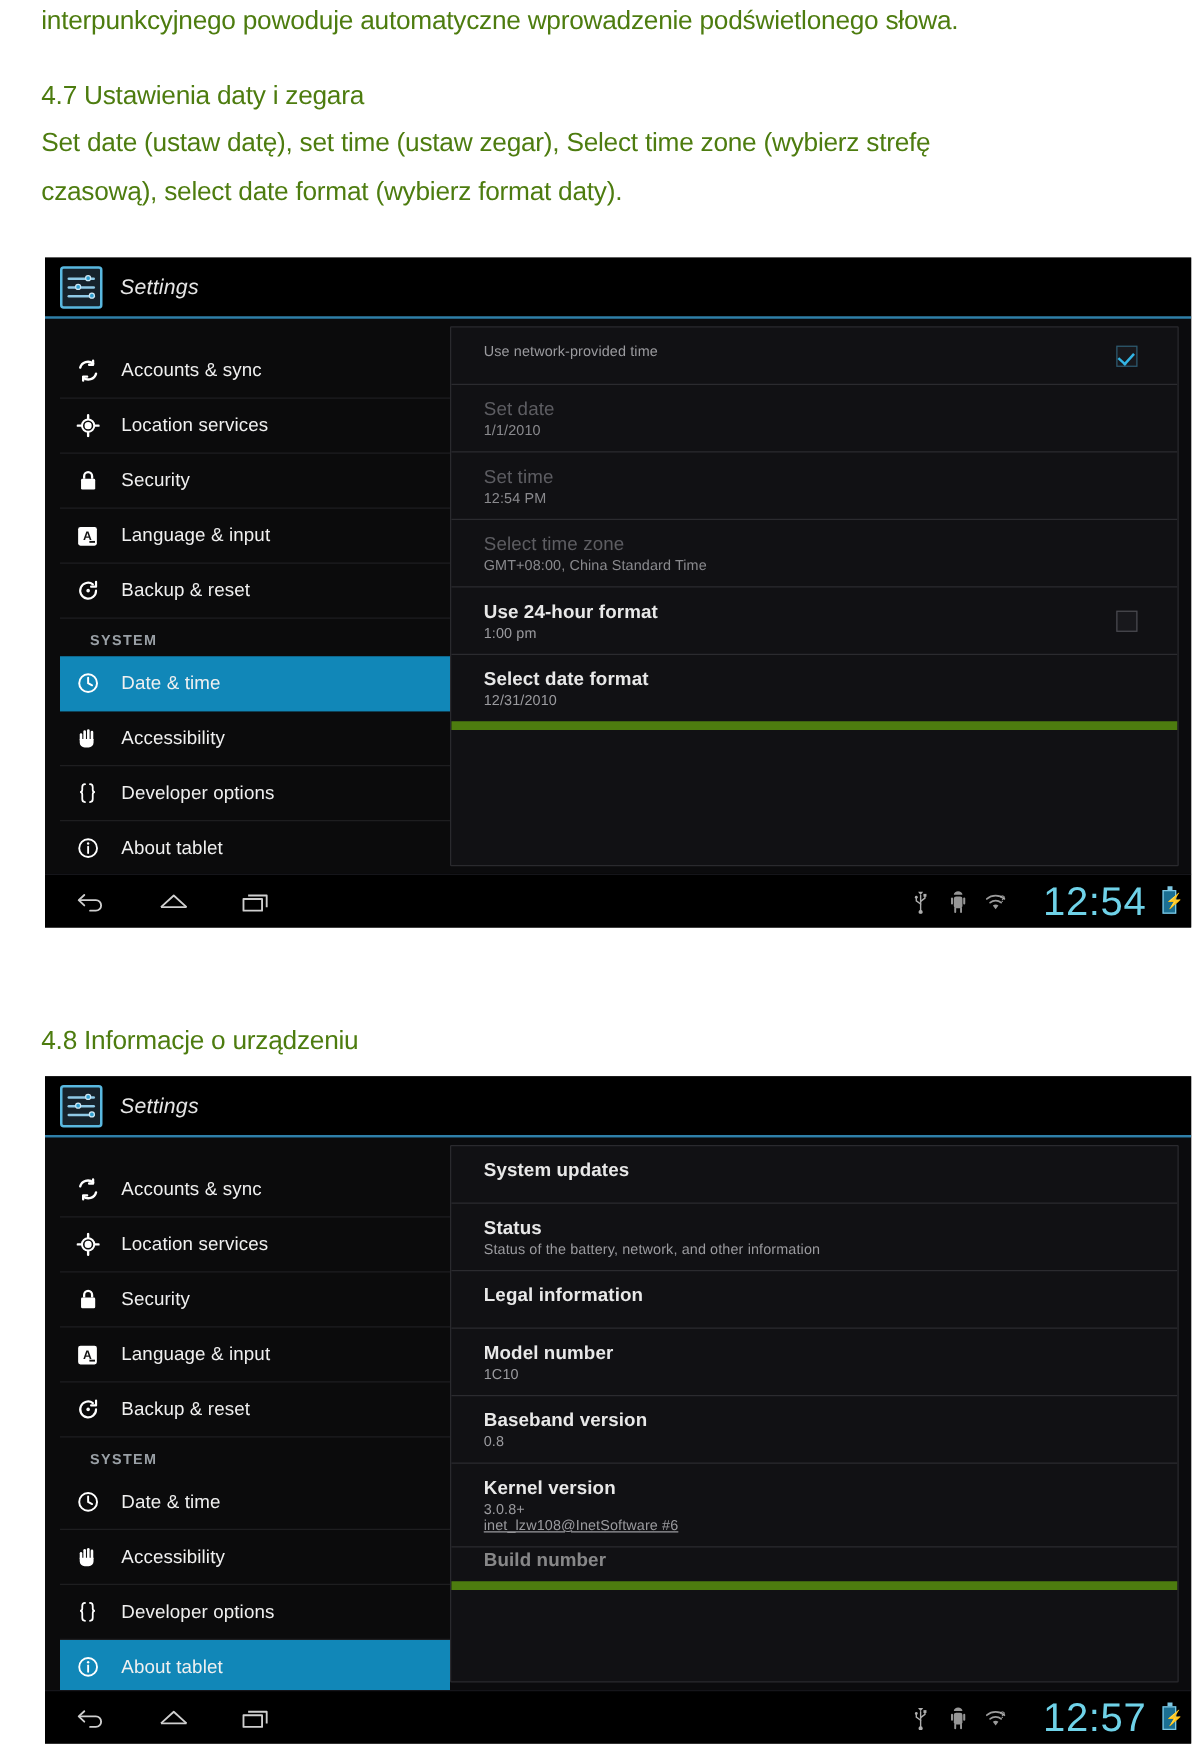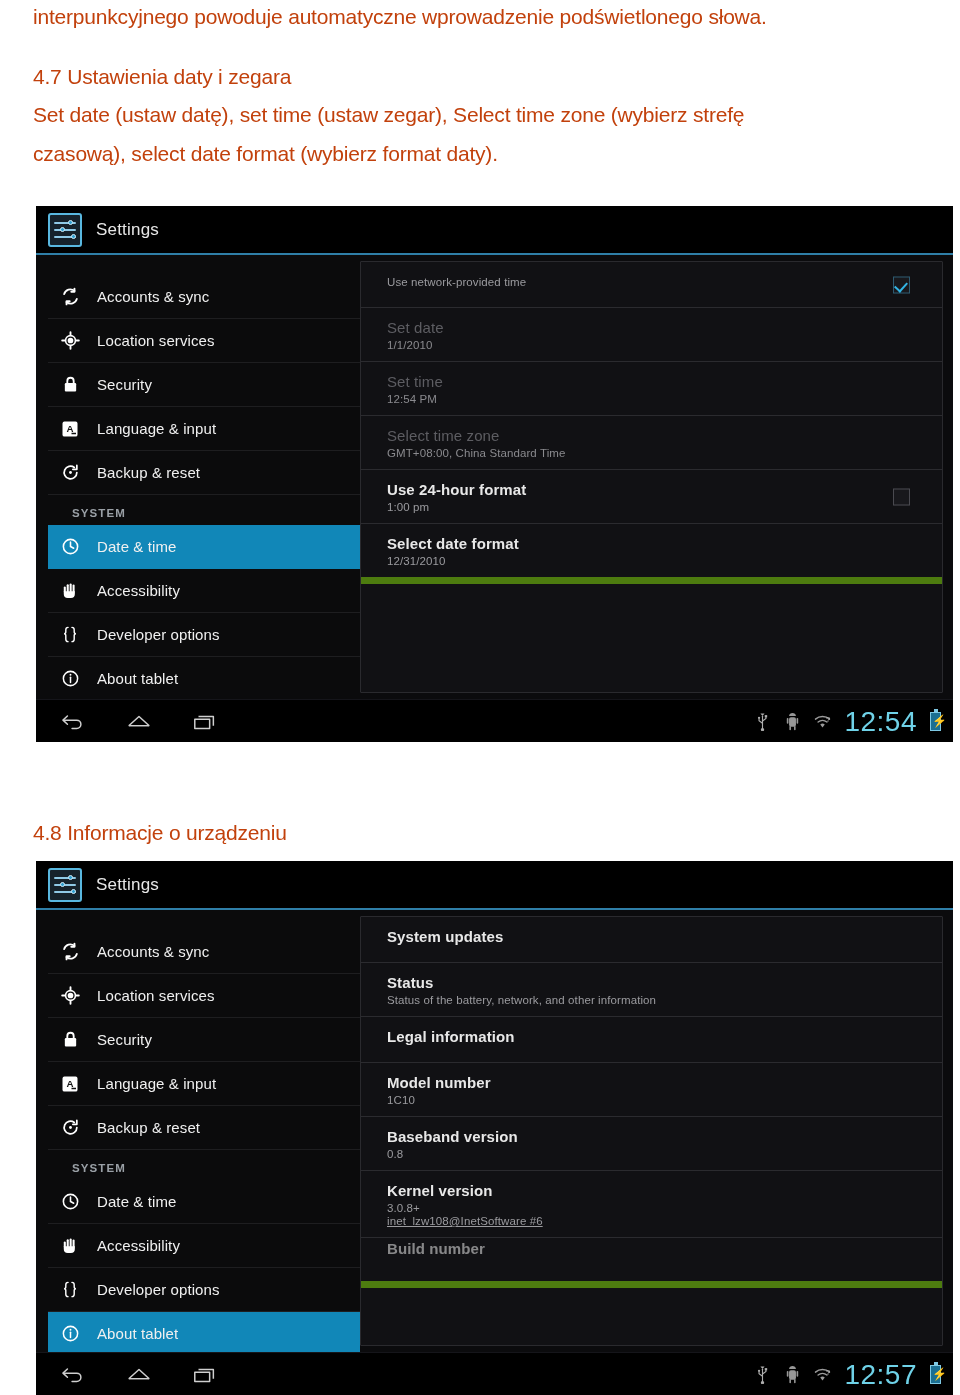--- a/index.html
+++ b/index.html
@@ -12,21 +12,21 @@
     height: 1395px;
     position: relative;
     font-family: "Liberation Sans", sans-serif;
     overflow: hidden;
   }
 
   
   .doc-text {
     position: absolute;
     left: 33px;
-    color: #c2410c;
+    color: #4d7c0f;
     font-size: 21px;
     line-height: 30px;
     letter-spacing: -0.2px;
     white-space: nowrap;
   }
   .doc-p1     { top: 2px;  }
   .doc-h47    { top: 62px; }
   .doc-b1     { top: 100px; }
   .doc-b2     { top: 139px; }
   .doc-h48    { top: 818px; }
@@ -43,20 +43,21 @@
   
   .actionbar {
     position: relative;
     height: 49px;
     background: #000000;
     display: flex;
     align-items: center;
     padding-left: 12px;
     box-sizing: border-box;
     border-bottom: 2px solid #2f7fa8;
+    font-style: italic;
   }
   .app-icon {
     width: 34px;
     height: 34px;
     border: 2px solid #59b8e0;
     border-radius: 3px;
     background: #16222b;
     position: relative;
     flex: none;
     box-sizing: border-box;
@@ -196,21 +197,21 @@
     content: "";
     position: absolute;
     left: 3px;
     top: 2px;
     width: 6px;
     height: 10px;
     border: solid #33b5e5;
     border-width: 0 2.5px 2.5px 0;
     transform: rotate(42deg);
   }
-  .pref.clipped { overflow: hidden; height: 14px; padding-top: 2px; padding-bottom: 17px; }
+  .pref.clipped { overflow: hidden; height: 14px; padding-top: 2px; padding-bottom: 1px; }
   .pref.clipped .pref-title { opacity: 0.55; }
 
   
   .sysbar {
     height: 43px;
     background: #000000;
     display: flex;
     align-items: center;
     position: relative;
     border-top: 1px solid #15151a;
@@ -223,23 +224,24 @@
     right: 12px;
     top: 0;
     height: 100%;
     display: flex;
     align-items: center;
     gap: 13px;
   }
   .sysicon { width: 17px; height: 20px; display: flex; align-items: center; justify-content: center; opacity: 0.82; }
   .clock {
     color: #6fd2e8;
-    font-size: 28px;
+    font-size: 32px;
     letter-spacing: 0.5px;
     font-family: "Liberation Sans", sans-serif;
+    margin-left: 16px;
   }
   .batt {
     width: 11px; height: 19px;
     border: 1.5px solid #7ec8e3;
     background: #1b6f92;
     position: relative;
     box-sizing: border-box;
   }
   .batt::before {
     content: "";

